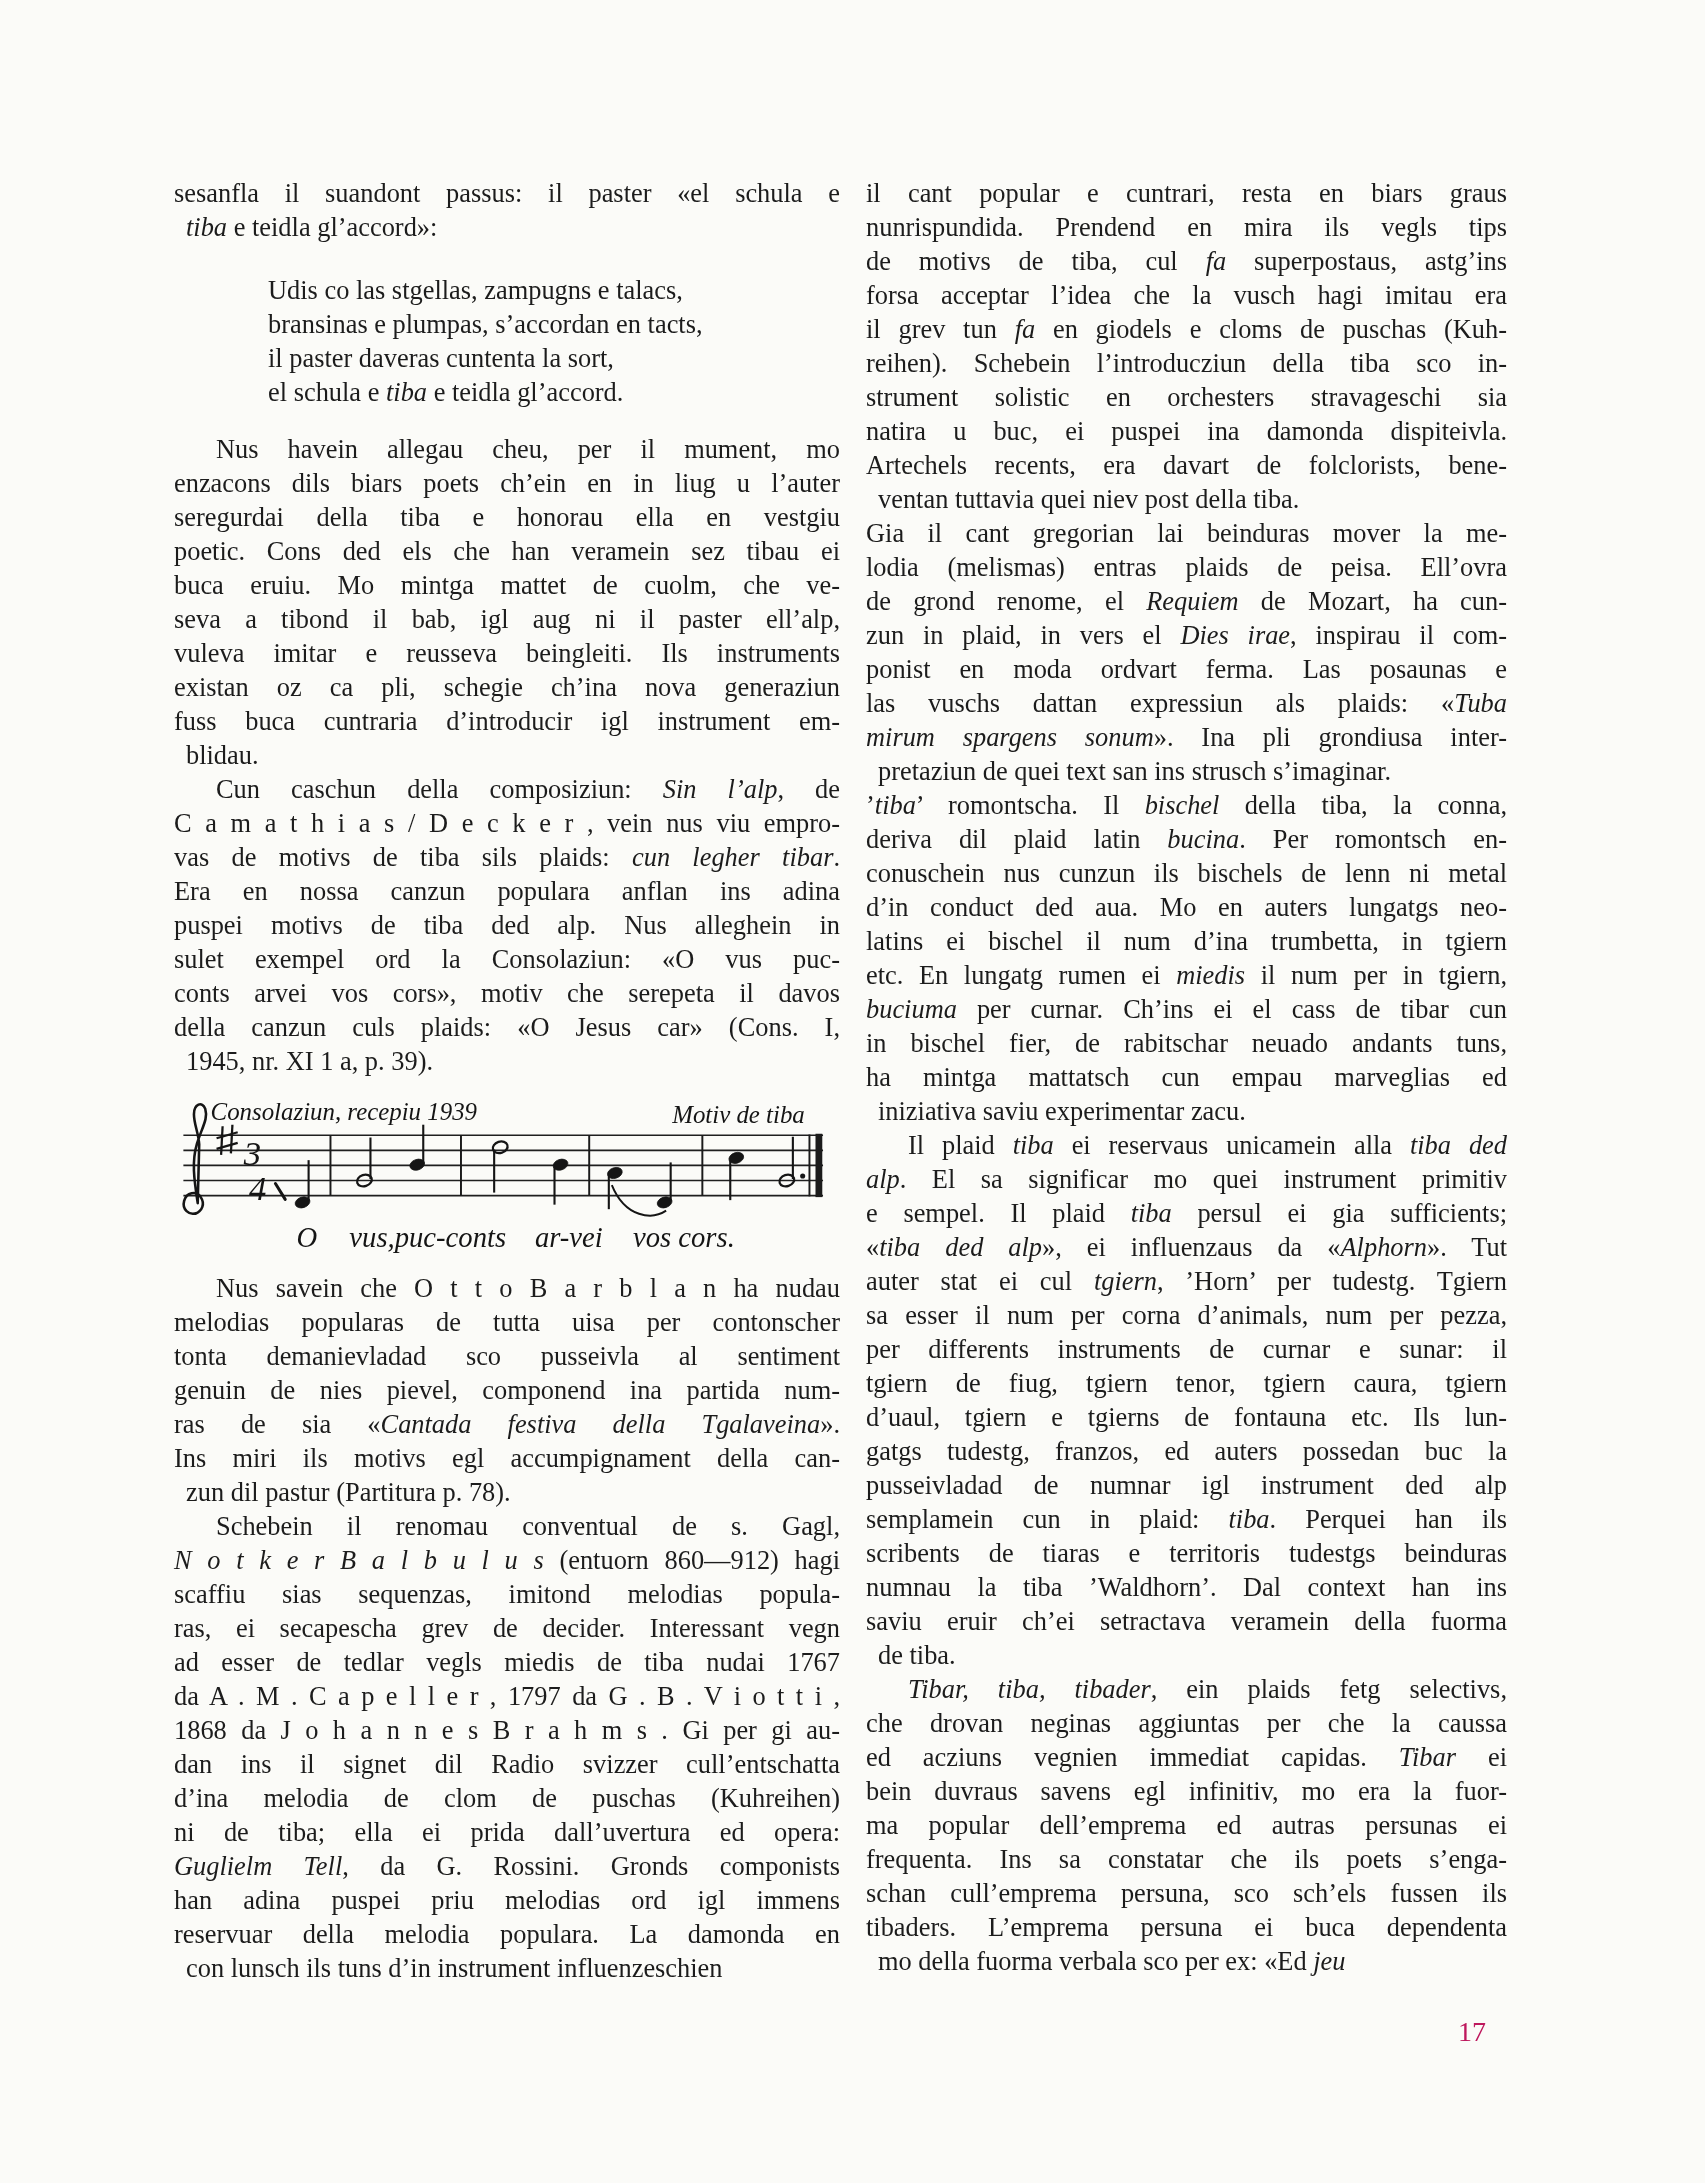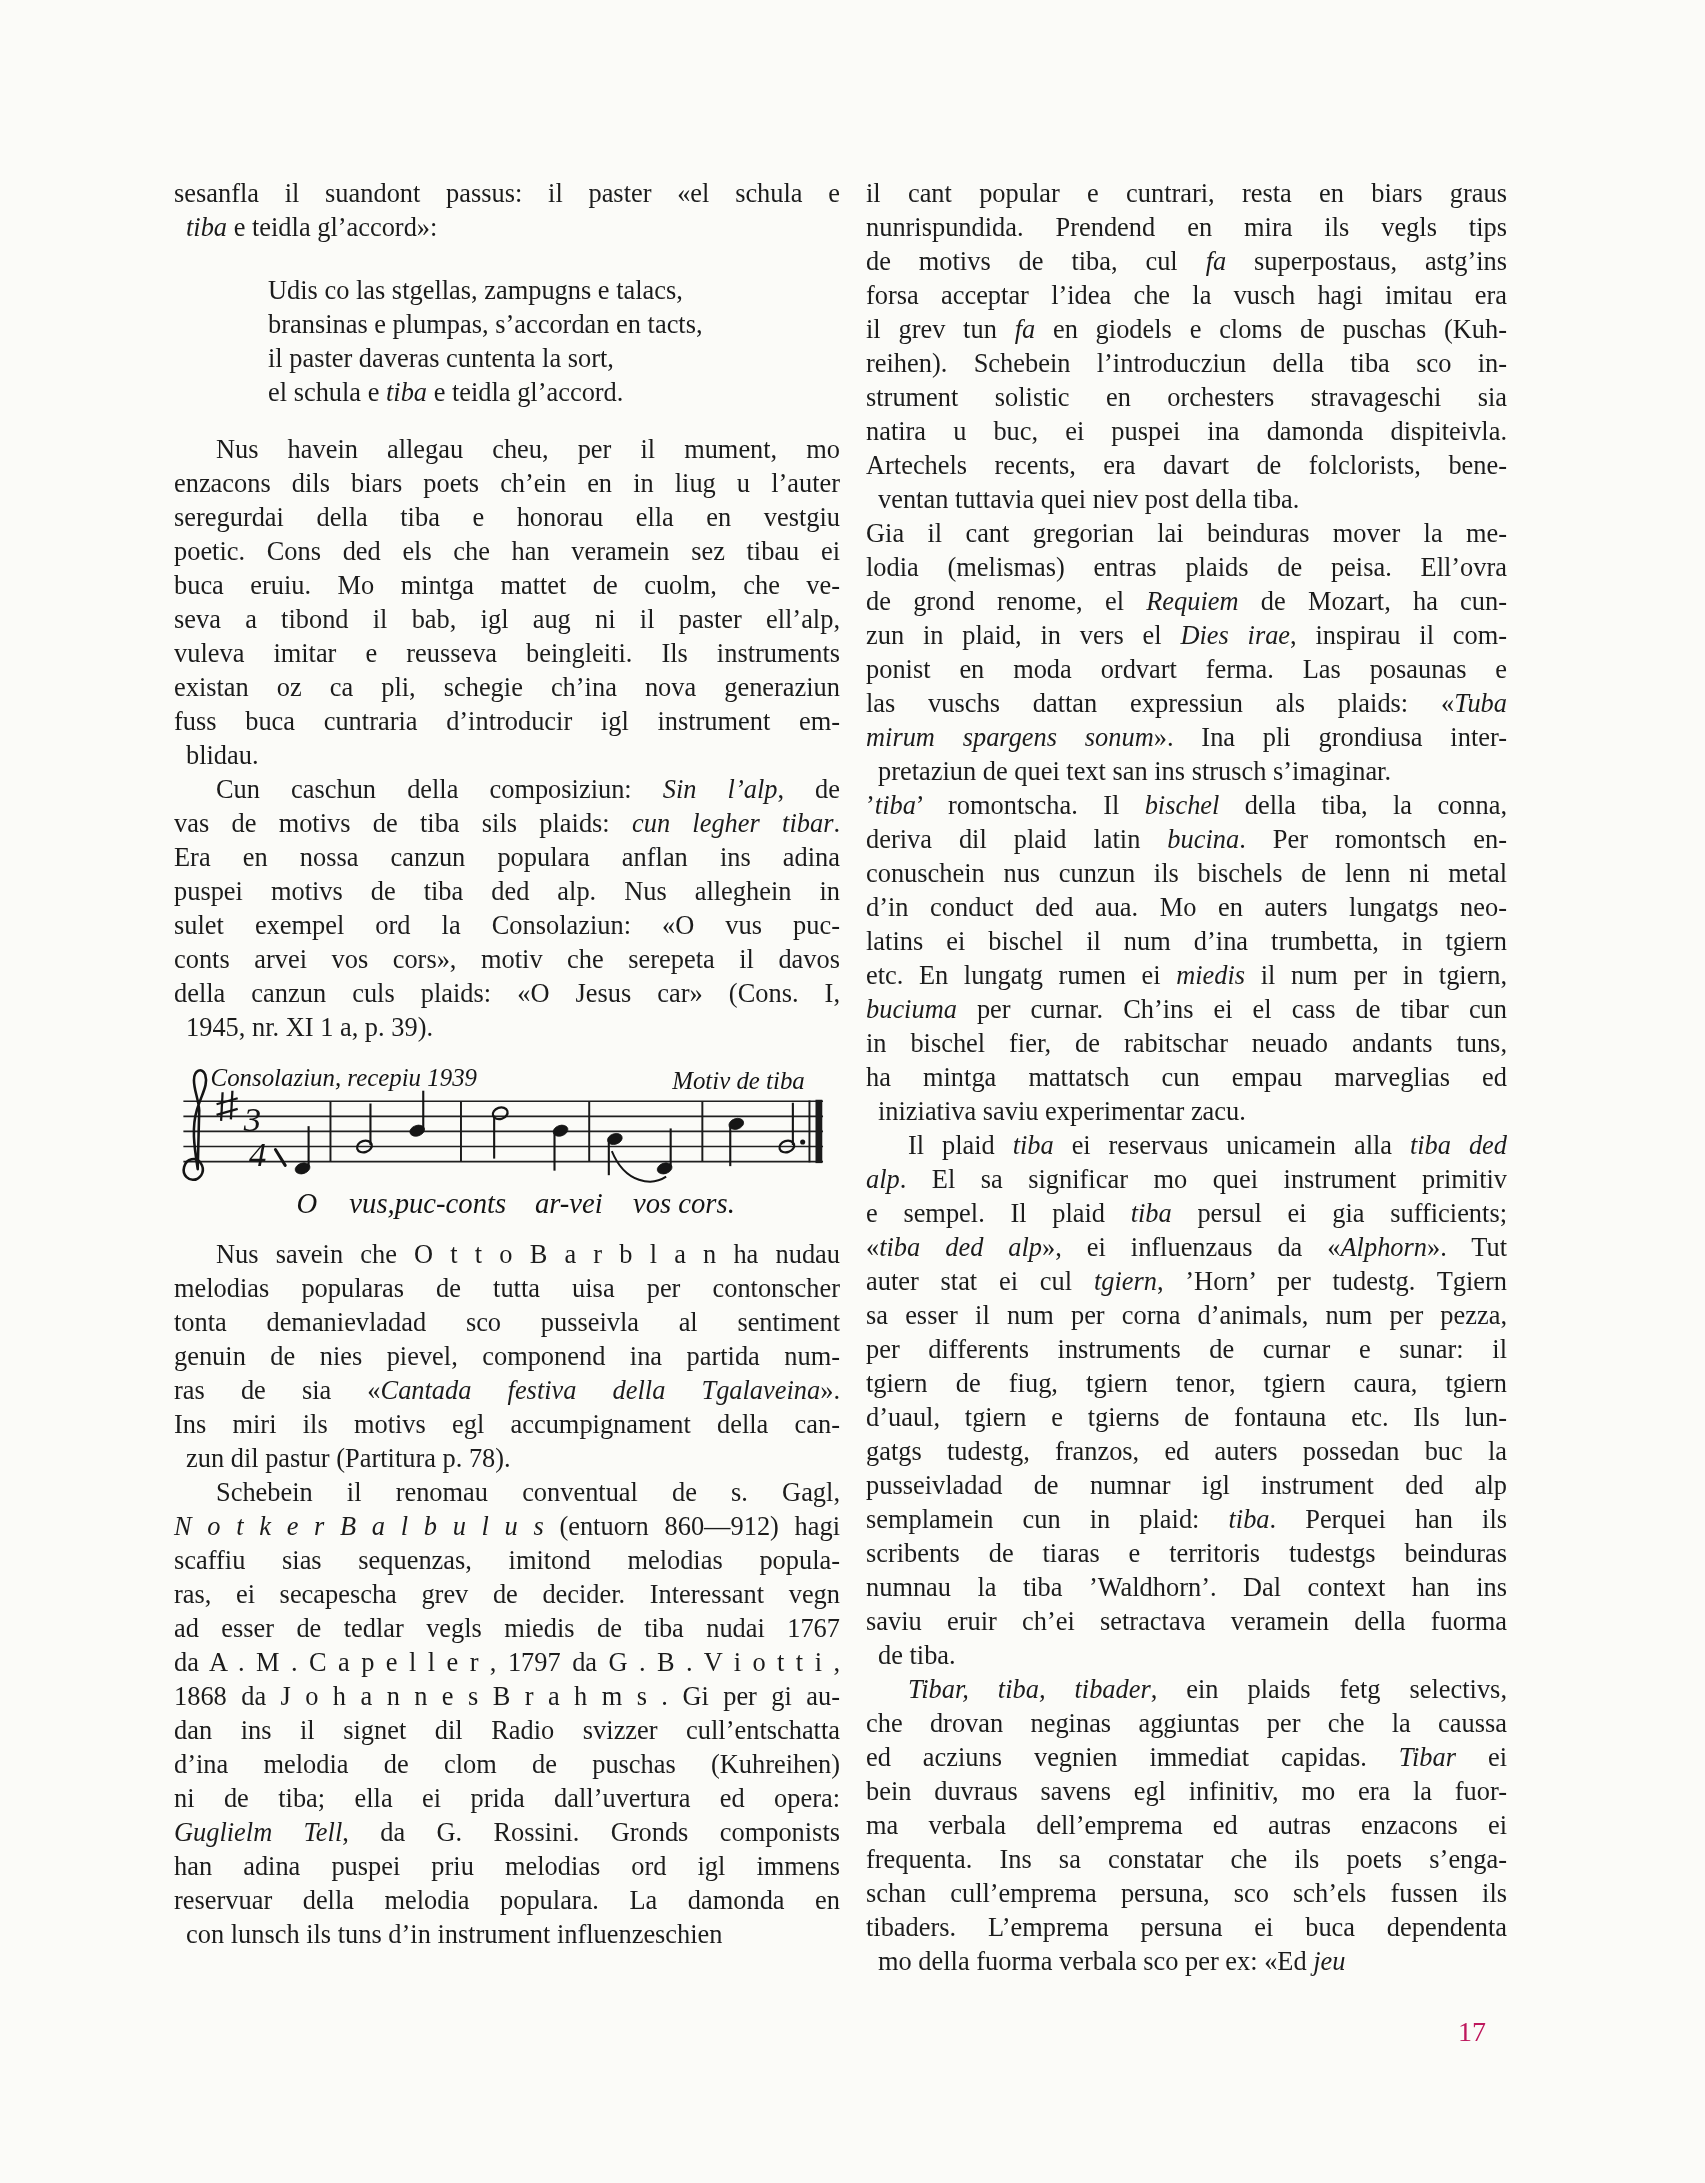--- a/index.html
+++ b/index.html
@@ -48,20 +48,21 @@
       <div class="ln jst">buca eruiu. Mo mintga mattet de cuolm, che ve-</div>
       <div class="ln jst">seva a tibond il bab, igl aug ni il paster ell’alp,</div>
       <div class="ln jst">vuleva imitar e reusseva beingleiti. Ils instruments</div>
       <div class="ln jst">existan oz ca pli, schegie ch’ina nova generaziun</div>
       <div class="ln jst">fuss buca cuntraria d’introducir igl instrument em-</div>
       <div class="ln last">blidau.</div>
     </div>
 
   <div class="para">
       <div class="ln jst ind">Cun caschun della composiziun: <i>Sin l’alp</i>, de</div>
+      <div class="ln jst">C a m a t h i a s / D e c k e r , vein nus viu empro-</div>
       <div class="ln jst">vas de motivs de tiba sils plaids: <i>cun legher tibar</i>.</div>
       <div class="ln jst">Era en nossa canzun populara anflan ins adina</div>
       <div class="ln jst">puspei motivs de tiba ded alp. Nus alleghein in</div>
       <div class="ln jst">sulet exempel ord la Consolaziun: «O vus puc-</div>
       <div class="ln jst">conts arvei vos cors», motiv che serepeta il davos</div>
       <div class="ln jst">della canzun culs plaids: «O Jesus car» (Cons. I,</div>
       <div class="ln last">1945, nr. XI 1 a, p. 39).</div>
     </div>
 
   <figure class="music">
@@ -227,21 +228,21 @@
       <div class="ln jst">scribents de tiaras e territoris tudestgs beinduras</div>
       <div class="ln jst">numnau la tiba ’Waldhorn’. Dal context han ins</div>
       <div class="ln jst">saviu eruir ch’ei setractava veramein della fuorma</div>
       <div class="ln last">de tiba.</div>
     </div>
   <div class="para">
       <div class="ln jst ind"><i>Tibar, tiba, tibader</i>, ein plaids fetg selectivs,</div>
       <div class="ln jst">che drovan neginas aggiuntas per che la caussa</div>
       <div class="ln jst">ed acziuns vegnien immediat capidas. <i>Tibar</i> ei</div>
       <div class="ln jst">bein duvraus savens egl infinitiv, mo era la fuor-</div>
-      <div class="ln jst">ma verbala dell’emprema ed autras enzacons ei</div>
+      <div class="ln jst">ma popular dell’emprema ed autras persunas ei</div>
       <div class="ln jst">frequenta. Ins sa constatar che ils poets s’enga-</div>
       <div class="ln jst">schan cull’emprema persuna, sco sch’els fussen ils</div>
       <div class="ln jst">tibaders. L’emprema persuna ei buca dependenta</div>
       <div class="ln last">mo della fuorma verbala sco per ex: «Ed <i>jeu</i></div>
     </div>
 </div>
 
 <div class="pageno">17</div>
 
 

